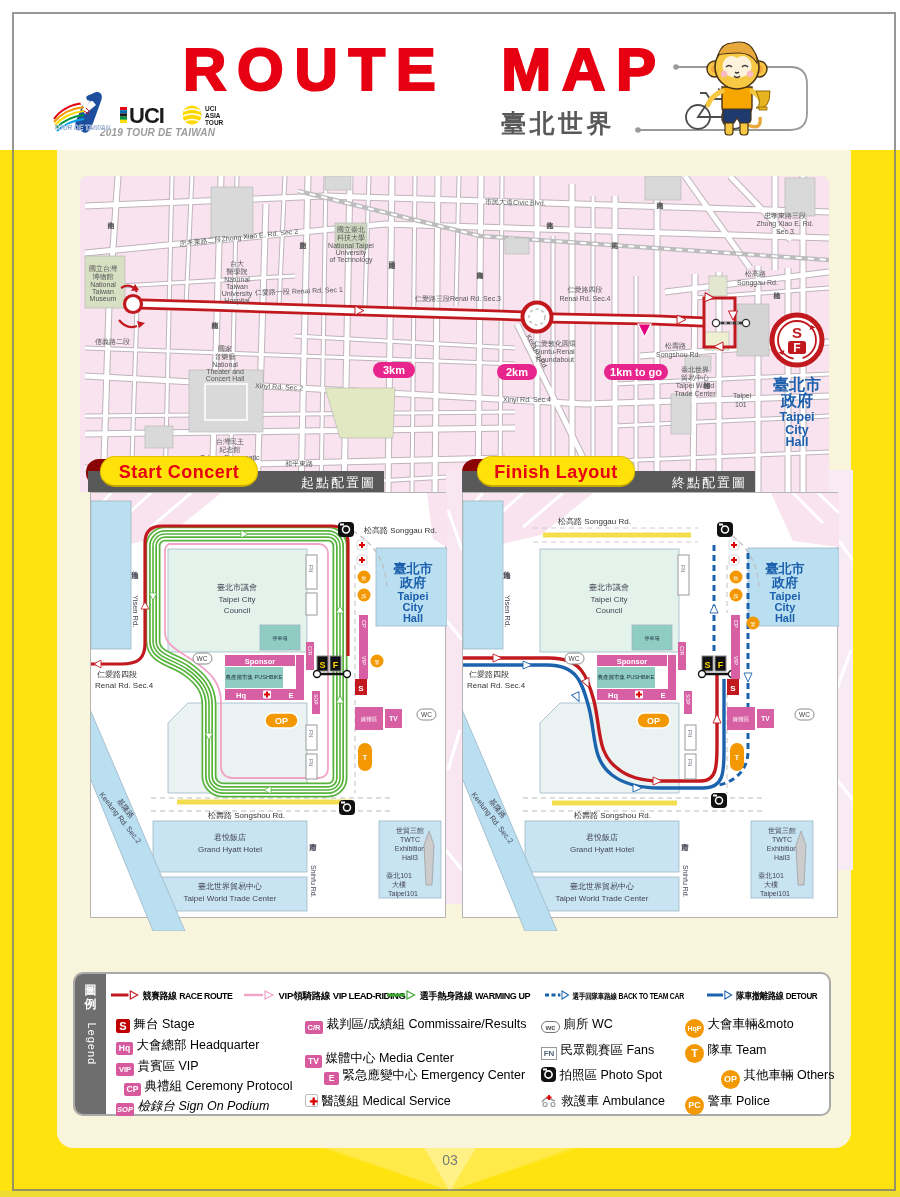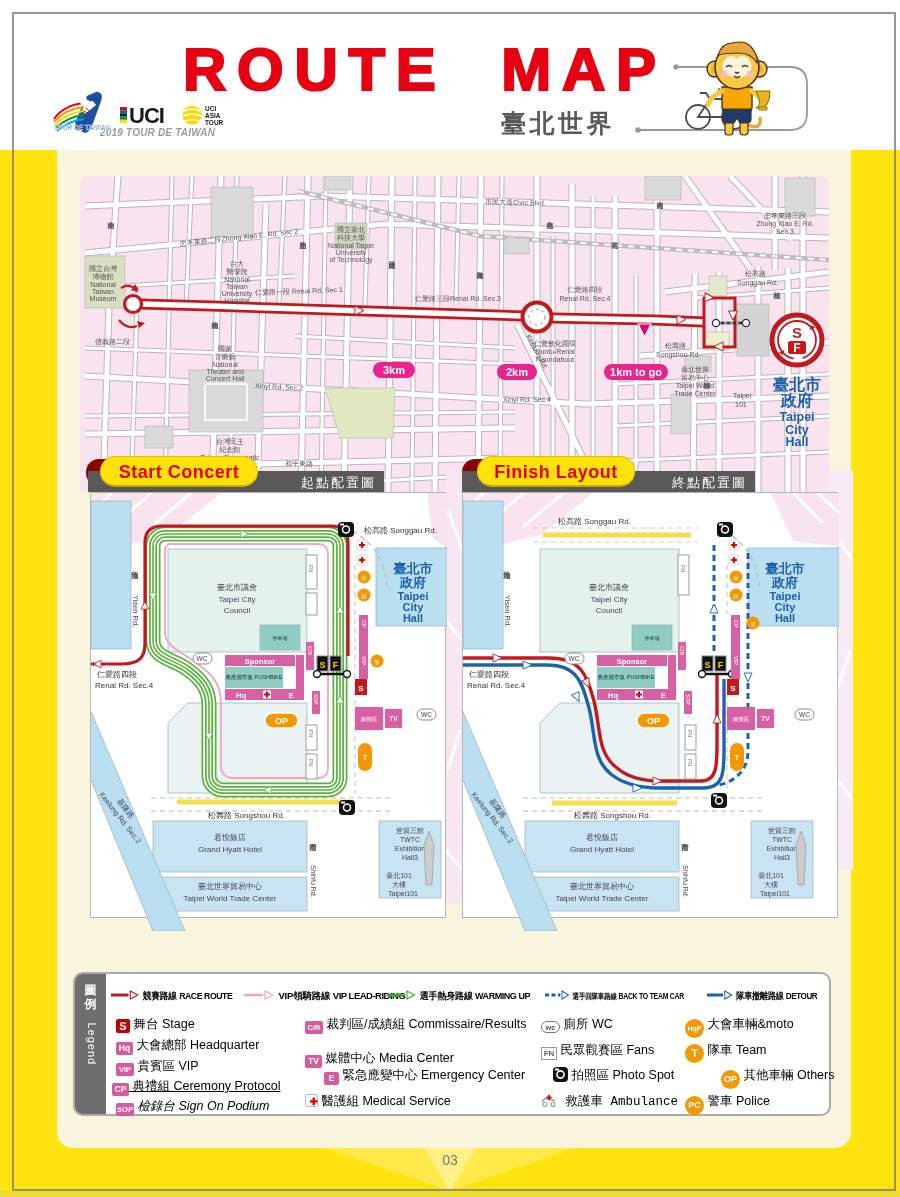--- a/index.html
+++ b/index.html
@@ -808,36 +808,36 @@
       <svg width="32" height="10" style="vertical-align:-1px">
         <path d="M0,5 H19" stroke="#1C63AE" stroke-width="3" fill="none"></path>
         <path d="M21,1 L29,5 L21,9 Z" fill="#fff" stroke="#1C63AE" stroke-width="1.2"></path>
       </svg>
       <b>隊車撤離路線 <span class="en">DETOUR</span></b>
     </div>
 
     <div class="legitem" style="left:41px;top:42px;"><span class="mg" style="width:14px;height:14px;background:#C00000;font-size:11px;line-height:14px;">S</span> 舞台 Stage</div>
     <div class="legitem" style="left:41px;top:63px;"><span class="mg" style="width:17px;height:13px;font-size:8.5px;line-height:13px;">Hq</span> 大會總部 Headquarter</div>
     <div class="legitem" style="left:41px;top:84px;"><span class="mg" style="width:18px;height:13px;font-size:7.5px;line-height:13px;">VIP</span> 貴賓區 VIP</div>
-    <div class="legitem" style="left:37px;top:104px;text-decoration:underline;"><span class="mg" style="width:17px;height:13px;font-size:8.5px;line-height:13px;">CP</span> 典禮組 Ceremony Protocol</div>
+    <div class="legitem" style="left:49px;top:104px;"><span class="mg" style="width:17px;height:13px;font-size:8.5px;line-height:13px;">CP</span> 典禮組 Ceremony Protocol</div>
     <div class="legitem" style="left:41px;top:124px;font-style:italic;"><span class="mg" style="width:18px;height:13px;font-size:7.5px;line-height:13px;">SOP</span> 檢錄台 Sign On Podium</div>
 
     <div class="legitem" style="left:230px;top:42px;"><span class="mg" style="width:18px;height:13px;font-size:7.5px;line-height:13px;">C/R</span> 裁判區/成績組 Commissaire/Results</div>
     <div class="legitem" style="left:230px;top:76px;"><span class="mg" style="width:17px;height:13px;font-size:8.5px;line-height:13px;">TV</span> 媒體中心 Media Center</div>
     <div class="legitem" style="left:230px;top:93px;margin-left:19px;"><span class="mg" style="width:15px;height:13px;font-size:8.5px;line-height:13px;">E</span> 緊急應變中心 Emergency Center</div>
     <div class="legitem" style="left:230px;top:119px;"><span style="display:inline-block;width:13px;height:13px;background:#fff;border:1px solid #bbb;border-radius:2px;vertical-align:-2px;position:relative;"><span style="position:absolute;left:3.5px;top:1px;color:#D00;font-weight:bold;font-size:10px;">✚</span></span> 醫護組 Medical Service</div>
 
     <div class="legitem" style="left:466px;top:42px;"><span style="display:inline-block;width:19px;height:12px;background:#fff;border:1.3px solid #777;border-radius:6px;vertical-align:-2px;font-size:7.5px;text-align:center;line-height:11px;color:#555;font-weight:bold;">wc</span> 廁所 WC</div>
     <div class="legitem" style="left:466px;top:68px;"><span style="display:inline-block;width:16px;height:13px;background:#fff;border:1.3px solid #999;vertical-align:-2px;font-size:8px;text-align:center;line-height:12px;color:#567;font-weight:bold;">FN</span> 民眾觀賽區 Fans</div>
-    <div class="legitem" style="left:466px;top:93px;margin-left:12px;"><svg width="15" height="15" style="vertical-align:-3px">
+    <div class="legitem" style="left:466px;top:93px;"><svg width="15" height="15" style="vertical-align:-3px">
         <rect x="0" y="0" width="15" height="15" rx="4" fill="#111"></rect>
         <circle cx="7.5" cy="7.5" r="3.6" fill="none" stroke="#fff" stroke-width="1.6"></circle>
         <rect x="2" y="1.5" width="4" height="2" fill="#fff"></rect>
       </svg> 拍照區 Photo Spot</div>
-    <div class="legitem" style="left:466px;top:119px;font-family:Liberation Mono, monospace;"><svg width="17" height="14" style="vertical-align:-2px">
+    <div class="legitem" style="left:466px;top:119px;"><svg width="17" height="14" style="vertical-align:-2px">
         <path d="M1,9 q4,-6 8,-3 l5,2" stroke="#999" stroke-width="1.4" fill="none"></path>
         <circle cx="4" cy="11.5" r="2" fill="none" stroke="#999" stroke-width="1.2"></circle>
         <circle cx="12" cy="11.5" r="2" fill="none" stroke="#999" stroke-width="1.2"></circle>
         <path d="M8,2 v5 M5.5,4.5 h5" stroke="#D00" stroke-width="1.8"></path>
       </svg> 救護車 Ambulance</div>
 
     <div class="legitem" style="left:610px;top:42px;"><span class="og" style="width:19px;height:19px;line-height:19px;font-size:7px;">HqP</span> 大會車輛&amp;moto</div>
     <div class="legitem" style="left:610px;top:68px;"><span class="og" style="width:19px;height:19px;line-height:19px;font-size:11px;">T</span> 隊車 Team</div>
     <div class="legitem" style="left:610px;top:93px;margin-left:36px;"><span class="og" style="width:19px;height:19px;line-height:19px;font-size:9px;">OP</span> 其他車輛 Others</div>
     <div class="legitem" style="left:610px;top:119px;"><span class="og" style="width:19px;height:19px;line-height:19px;font-size:9px;">PC</span> 警車 Police</div>

